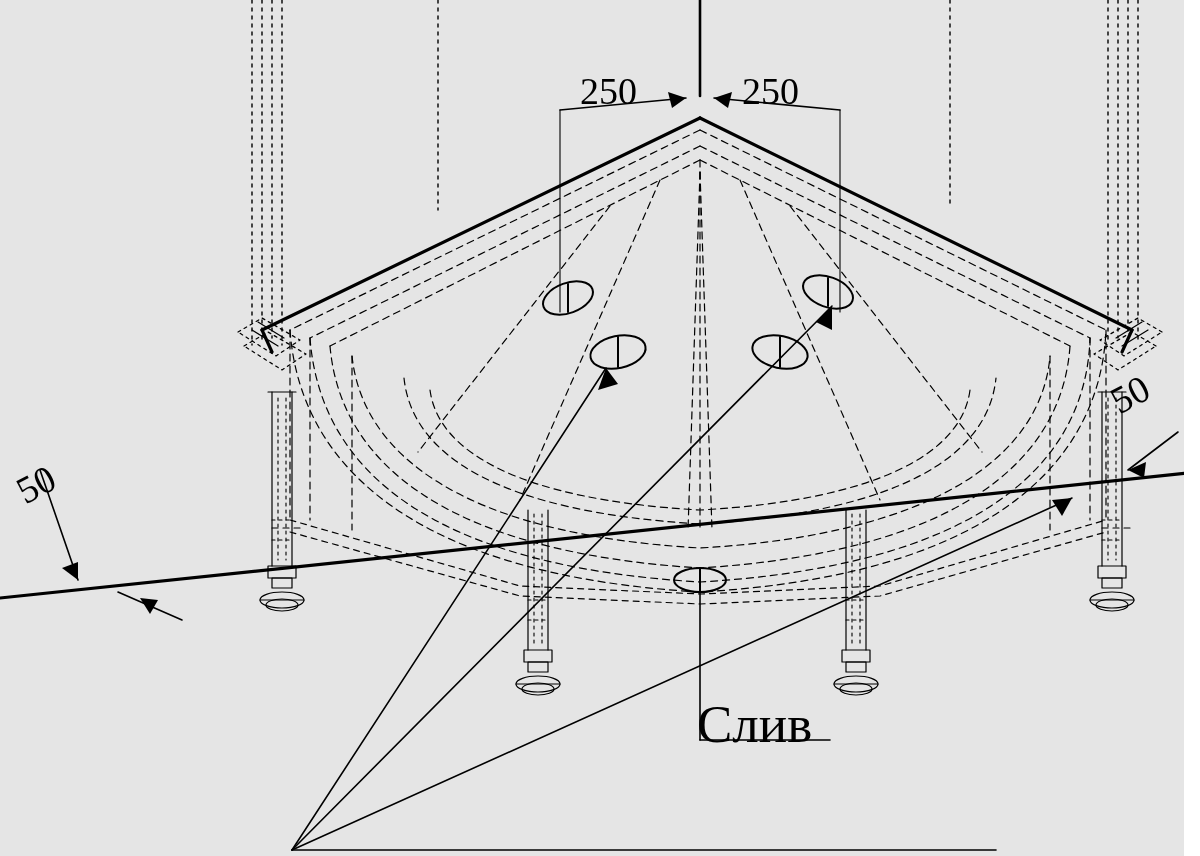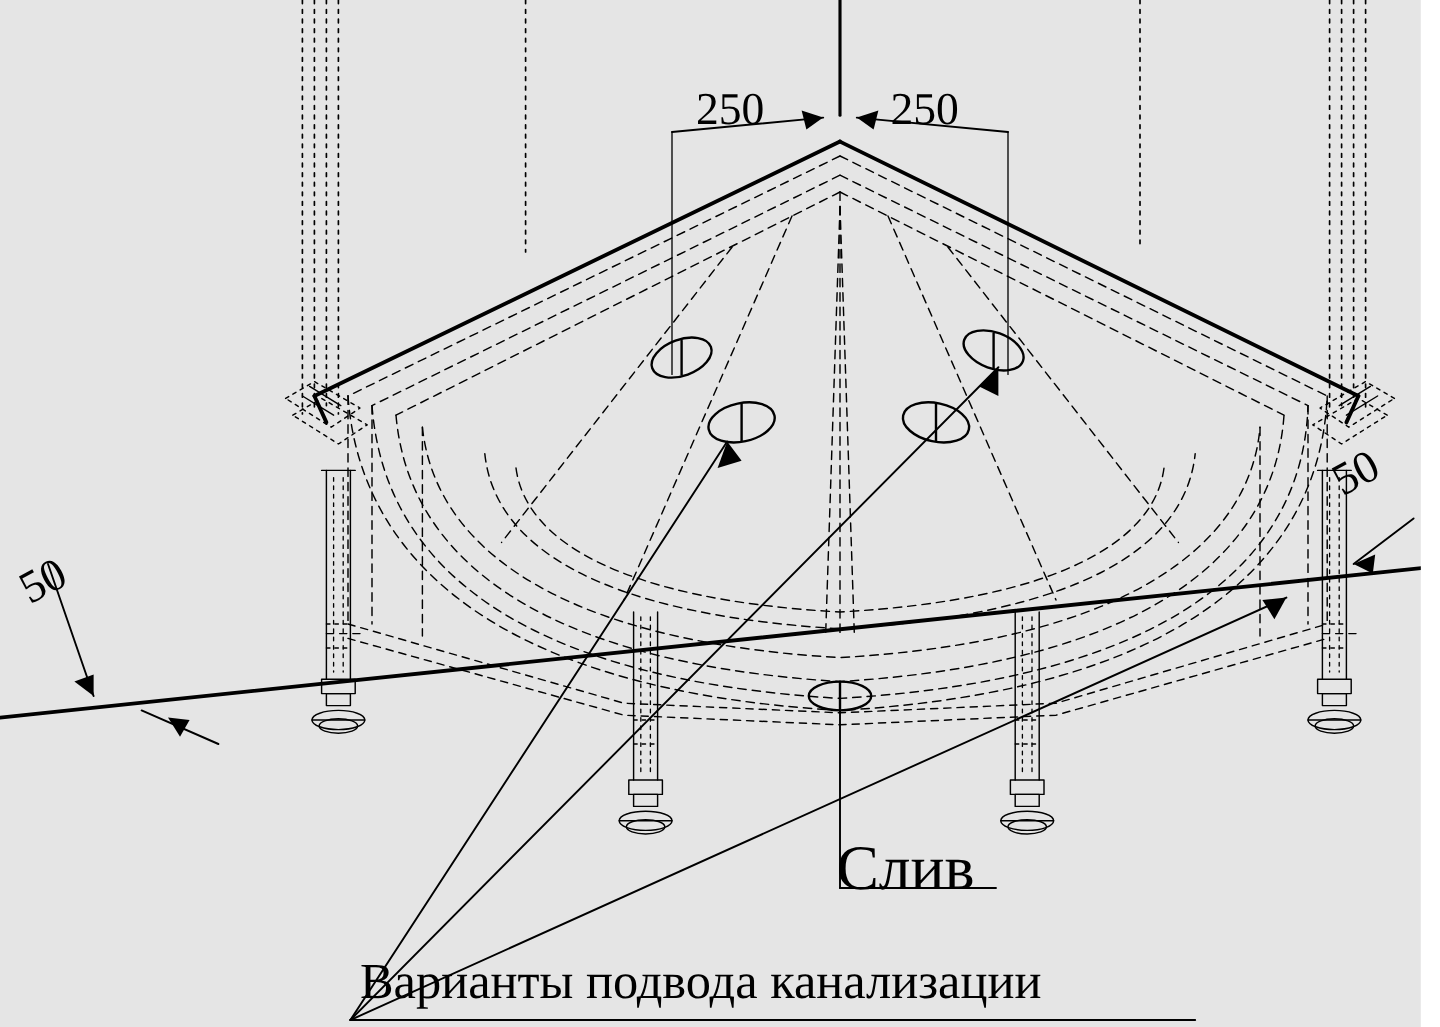--- a/index.html
+++ b/index.html
@@ -281,15 +281,14 @@
   <div class="label dim-label" style="left:580px; top:72px;">250</div>
 
   <div class="label dim-label" style="left:742px; top:72px;">250</div>
 
   <div class="label dim-label rot-left" style="left:28px; top:472px;">50</div>
 
   <div class="label dim-label rot-right" style="left:1122px; top:382px;">50</div>
 
   <div class="label note-label" style="left:697px; top:698px;">Слив</div>
 
-  <div class="label title-label" style="left:300px; top:798px;">Варианты подвода канализации</div>
 
 </div>
 
 </body></html>

